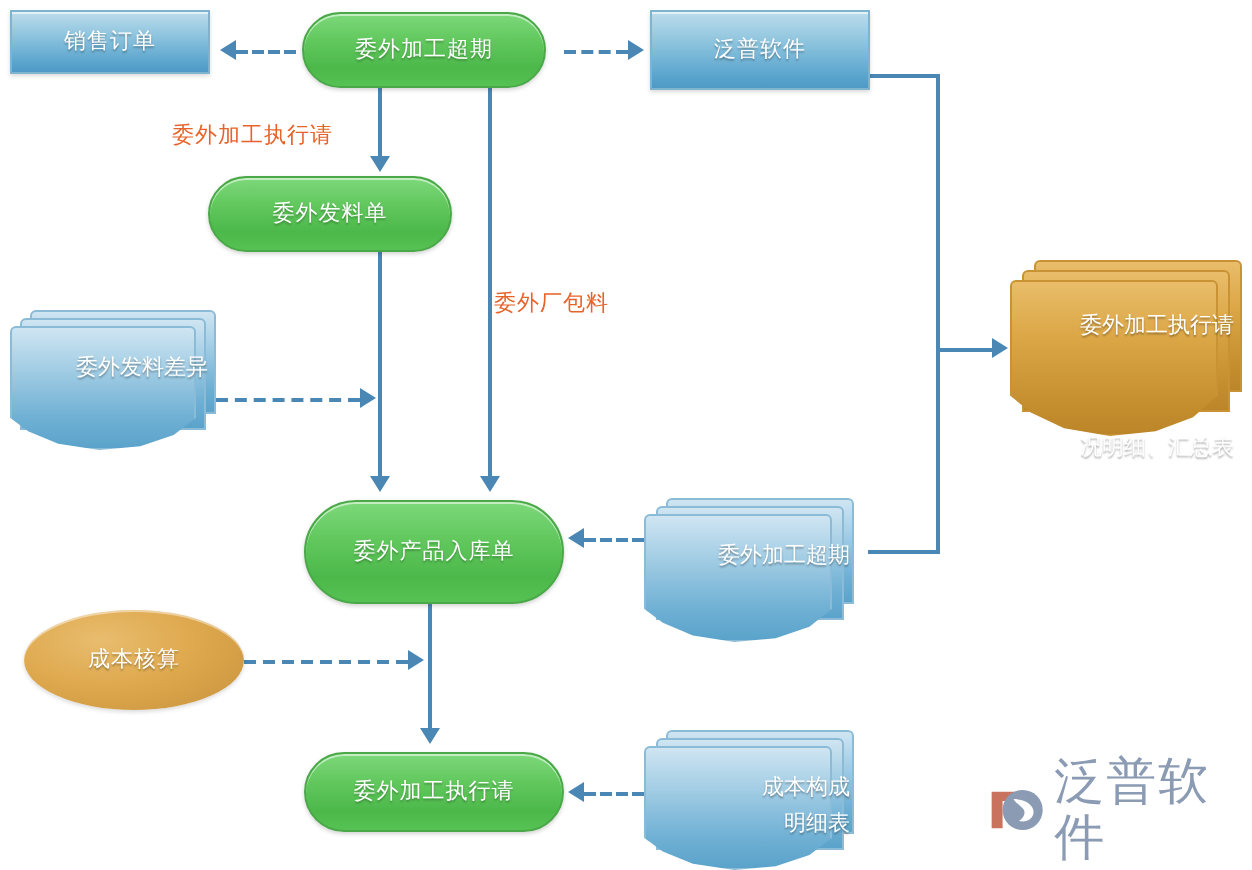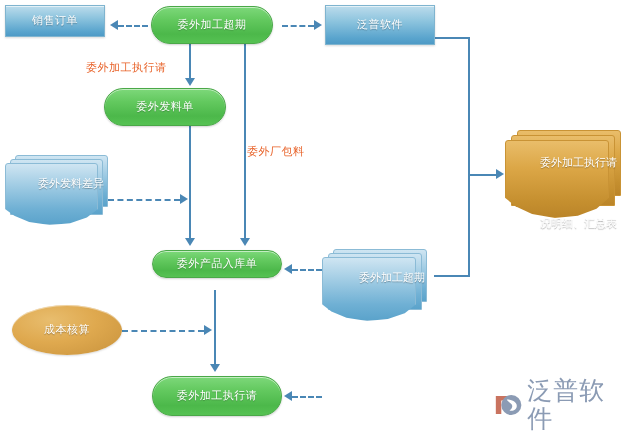--- a/index.html
+++ b/index.html
@@ -143,21 +143,21 @@
   </div>
 
   <div class="node brect" style="left:325px;top:5px;width:110px;height:40px;">
     <span>泛普软件</span>
   </div>
 
   <div class="node pill" style="left:104px;top:88px;width:122px;height:38px;">
     <span>委外发料单</span>
   </div>
 
-  <div class="node pill" style="left:152px;top:250px;width:130px;height:28px;">
+  <div class="node pill" style="left:152px;top:250px;width:130px;height:52px;">
     <span>委外产品入库单</span>
   </div>
 
   <div class="node pill" style="left:152px;top:376px;width:130px;height:40px;">
     <span>委外加工执行请</span>
   </div>
 
   <div class="node ell" style="left:12px;top:305px;width:110px;height:50px;justify-content:center;">
     <span>成本核算</span>
   </div>
@@ -177,20 +177,27 @@
     <span class="stacklabel" style="top:44px;left:-6px;margin-top:41px;">况明细、汇总表</span>
   </div>
 
   <div class="stack" style="left:322px;top:249px;width:108px;height:72px;">
     <div class="doc blue" style="left:11px;top:0;width:94px;height:53px;"></div>
     <div class="doc blue" style="left:6px;top:4px;width:94px;height:57px;"></div>
     <div class="doc blue front" style="left:0;top:8px;width:94px;height:64px;"></div>
     <span class="stacklabel" style="top:20px;left:-5px;">委外加工超期</span>
   </div>
 
+  <div class="stack" style="left:322px;top:365px;width:108px;height:70px;">
+    <div class="doc blue" style="left:11px;top:0;width:94px;height:52px;"></div>
+    <div class="doc blue" style="left:6px;top:4px;width:94px;height:56px;"></div>
+    <div class="doc blue front" style="left:0;top:8px;width:94px;height:62px;"></div>
+    <span class="stacklabel" style="top:20px;left:-5px;">成本构成</span>
+    <span class="stacklabel" style="top:38px;left:-5px;">明细表</span>
+  </div>
 
   <div id="logo" style="left:494px;top:377px;">
     <div class="row">
       <svg class="mark" viewBox="0 0 32 32">
         <path d="M2 6 L18 6 L18 11 L8 11 L8 26 L2 26 Z" fill="#c9735f"></path>
         <circle cx="19" cy="16" r="11" fill="#8b9bb4"></circle>
         <path d="M14 10 C20 10 25 13 25 17 C25 21 21 23 17 22 C20 20 21 17 19 15 C17 13 15 12 14 10 Z" fill="#ffffff"></path>
       </svg>
       <span class="word">泛普软件</span>
     </div>

